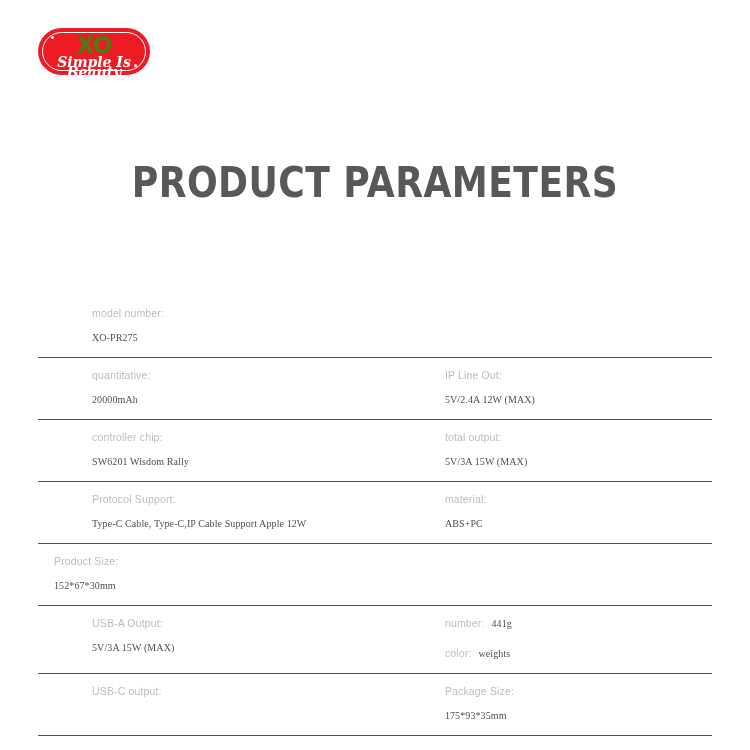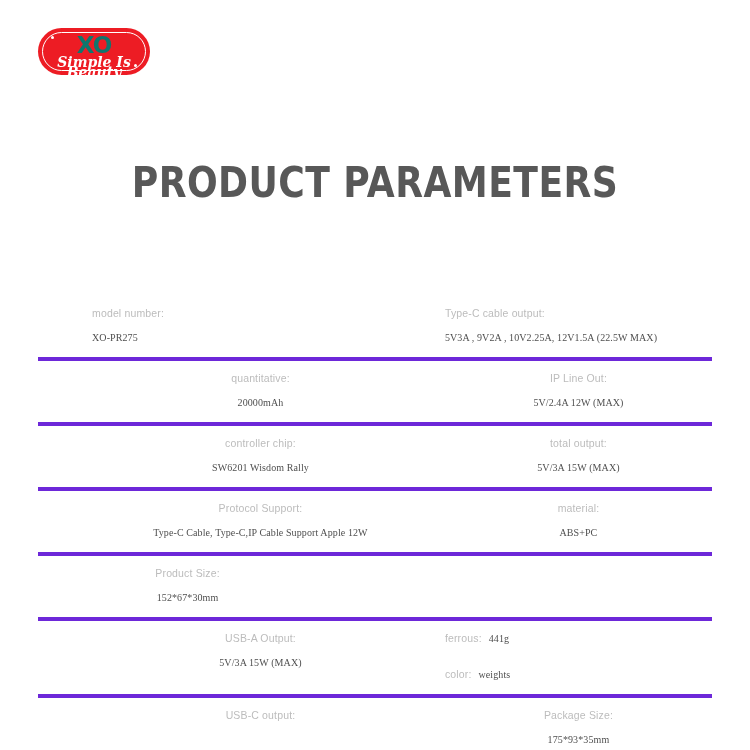--- a/index.html
+++ b/index.html
@@ -47,21 +47,21 @@
     background: #ffffff;
   }
   .logo-dot.tl { left: 13px; top: 8px; }
   .logo-dot.br { right: 13px; bottom: 8px; }
   .logo-xo {
     position: absolute;
     left: 0;
     right: 0;
     top: 6px;
     text-align: center;
-    color: #0f766e;
+    color: #4d7c0f;
     font-family: "DejaVu Sans", sans-serif;
     font-size: 23px;
     font-weight: 700;
     letter-spacing: -1px;
     line-height: 23px;
   }
   .logo-tag {
     position: absolute;
     left: 0;
     right: 0;
@@ -97,22 +97,21 @@
     top: 296px;
     width: 674px;
   }
   .spec-row {
     display: flex;
     position: relative;
     min-height: 55px;
   }
   .spec-row + .spec-row,
   .spec-table .table-end {
-    border-top: 4px solid #6d28d9;
-    text-align: center;
+    border-top: 1px solid #6d28d9;
   }
   .table-end {
     height: 0;
     font-size: 0;
     line-height: 0;
   }
   .cell {
     padding: 10px 0 12px 0;
     box-sizing: border-box;
   }
@@ -140,21 +139,21 @@
     font-family: Liberation Serif, serif;
   }
   
   .inline-pair {
     margin-top: 0;
     display: flex;
     align-items: baseline;
     gap: 7px;
   }
   .inline-pair + .inline-pair {
-    margin-top: 21px;
+    margin-top: 15px;
   }
   .inline-pair .lbl { line-height: 14px; }
   .inline-pair .val {
     margin-top: 0;
     line-height: 14px;
   }
 </style>
 </head>
 <body>
 
@@ -169,24 +168,20 @@
 
 <div class="page-title">PRODUCT PARAMETERS</div>
 
 <div class="spec-table">
 
   <div class="spec-row">
       <div class="cell cell-left">
         <div class="lbl">model number:</div>
         <div class="val">XO-PR275</div>
       </div>
-      <div class="cell cell-right">
-        <div class="lbl">Type-C cable output:</div>
-        <div class="val">5V3A , 9V2A , 10V2.25A, 12V1.5A  (22.5W MAX)</div>
-      </div>
     </div>
     <div class="spec-row">
       <div class="cell cell-left">
         <div class="lbl">quantitative:</div>
         <div class="val">20000mAh</div>
       </div>
       <div class="cell cell-right">
         <div class="lbl">IP Line Out:</div>
         <div class="val">5V/2.4A 12W  (MAX)</div>
       </div>
@@ -217,21 +212,21 @@
         <div class="val">152*67*30mm</div>
       </div>
     </div>
     <div class="spec-row">
       <div class="cell cell-left">
         <div class="lbl">USB-A Output:</div>
         <div class="val">5V/3A 15W (MAX)</div>
       </div>
       <div class="cell cell-right">
         <div class="inline-pair">
-          <span class="lbl">ferrous:</span>
+          <span class="lbl">number:</span>
           <span class="val">441g</span>
         </div>
         <div class="inline-pair">
           <span class="lbl">color:</span>
           <span class="val">weights</span>
         </div>
       </div>
     </div>
     <div class="spec-row">
       <div class="cell cell-left">

